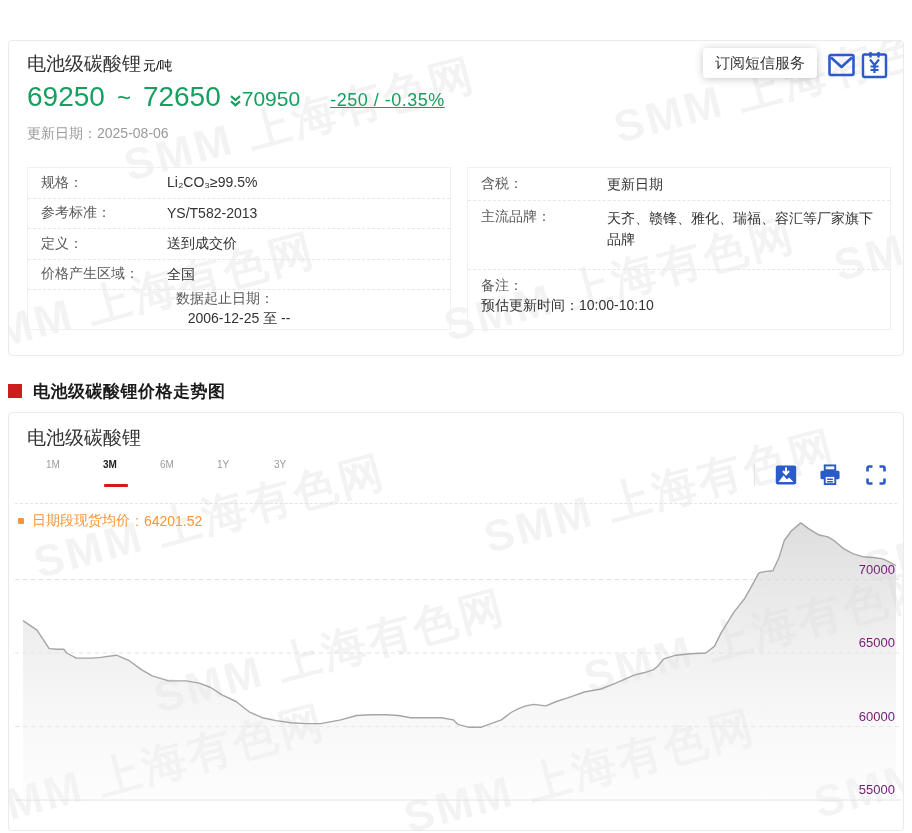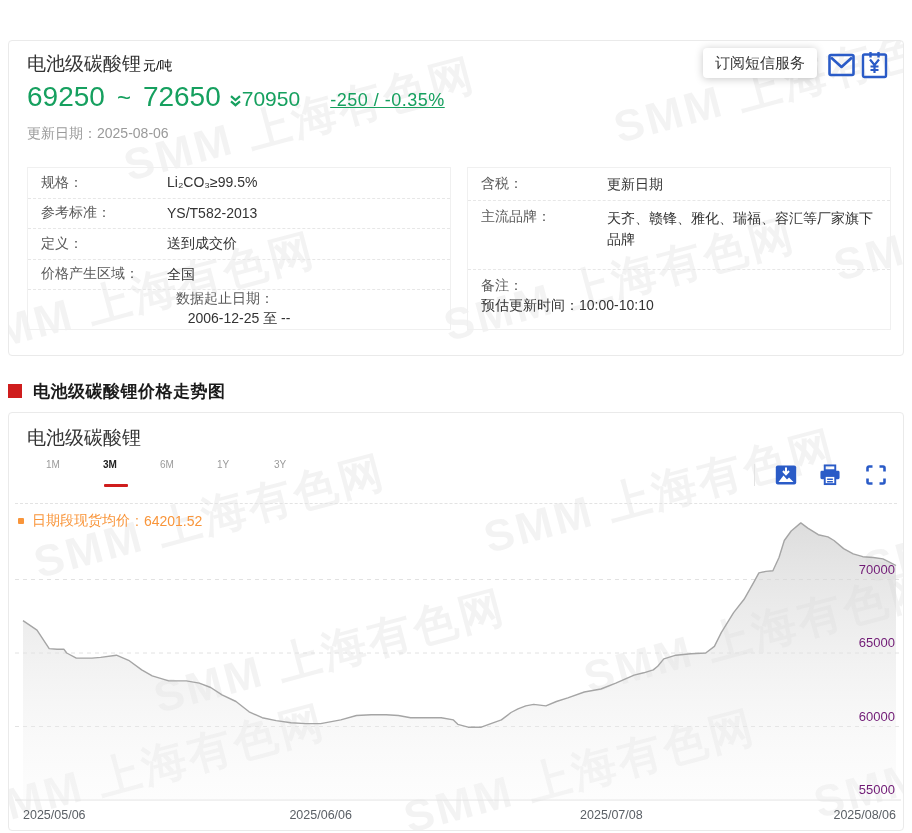--- a/index.html
+++ b/index.html
@@ -253,20 +253,14 @@
           <polygon points="8.0,114.7 22.0,124.2 34.2,142.6 42.0,143.3 49.0,143.3 51.7,147.0 61.3,152.1 77.0,152.1 85.7,151.4 101.4,149.2 113.6,154.3 126.7,163.9 137.2,169.8 153.8,174.9 171.3,174.9 184.3,177.1 195.7,181.5 207.0,188.9 221.0,195.5 234.1,205.8 247.2,211.7 261.2,214.6 276.0,216.8 290.9,217.6 305.7,217.6 325.8,213.9 341.5,209.5 356.3,208.7 371.2,208.7 383.4,209.5 395.6,211.7 411.3,211.7 426.2,211.7 438.4,213.9 442.8,218.3 453.2,221.2 466.3,221.2 475.9,217.6 486.4,213.9 496.0,206.5 503.0,202.9 510.8,199.9 518.7,198.4 530.9,199.9 541.4,195.5 552.8,191.8 569.3,186.0 585.9,183.0 600.8,177.1 619.1,169.1 628.7,166.8 638.3,163.9 642.7,160.2 648.8,152.9 661.0,149.2 675.8,147.7 690.7,147.0 699.4,140.4 706.4,126.4 718.6,106.6 729.1,93.3 738.7,76.4 743.9,66.9 750.9,65.4 757.9,64.7 764.0,51.5 769.3,34.5 776.2,25.0 785.8,16.9 792.8,22.1 803.3,28.7 812.9,30.9 819.0,34.5 828.6,42.6 838.2,47.8 847.8,50.7 858.3,51.5 867.9,52.9 874.0,55.9 881.0,59.5 881,294 8,294" fill="url(#ag)"></polygon>
           <polyline points="8.0,114.7 22.0,124.2 34.2,142.6 42.0,143.3 49.0,143.3 51.7,147.0 61.3,152.1 77.0,152.1 85.7,151.4 101.4,149.2 113.6,154.3 126.7,163.9 137.2,169.8 153.8,174.9 171.3,174.9 184.3,177.1 195.7,181.5 207.0,188.9 221.0,195.5 234.1,205.8 247.2,211.7 261.2,214.6 276.0,216.8 290.9,217.6 305.7,217.6 325.8,213.9 341.5,209.5 356.3,208.7 371.2,208.7 383.4,209.5 395.6,211.7 411.3,211.7 426.2,211.7 438.4,213.9 442.8,218.3 453.2,221.2 466.3,221.2 475.9,217.6 486.4,213.9 496.0,206.5 503.0,202.9 510.8,199.9 518.7,198.4 530.9,199.9 541.4,195.5 552.8,191.8 569.3,186.0 585.9,183.0 600.8,177.1 619.1,169.1 628.7,166.8 638.3,163.9 642.7,160.2 648.8,152.9 661.0,149.2 675.8,147.7 690.7,147.0 699.4,140.4 706.4,126.4 718.6,106.6 729.1,93.3 738.7,76.4 743.9,66.9 750.9,65.4 757.9,64.7 764.0,51.5 769.3,34.5 776.2,25.0 785.8,16.9 792.8,22.1 803.3,28.7 812.9,30.9 819.0,34.5 828.6,42.6 838.2,47.8 847.8,50.7 858.3,51.5 867.9,52.9 874.0,55.9 881.0,59.5" fill="none" stroke="#a5a5a5" stroke-width="1.4" stroke-linejoin="round"></polyline>
         </svg>
       <div id="y-labels">
           <div class="y-tick" style="top: 276px; text-align: right;">55000</div>
           <div class="y-tick" style="top: 202.5px;">60000</div>
           <div class="y-tick" style="top: 129px;">65000</div>
           <div class="y-tick" style="top: 55.5px;">70000</div>
         </div>
     </div>
-    <div class="x-labels" id="x-labels">
-        <div class="x-tick" style="left: 8px; transform: none;">2025/05/06</div>
-        <div class="x-tick" style="left: 305.693px; transform: translateX(-50%);">2025/06/06</div>
-        <div class="x-tick" style="left: 596.402px; transform: translateX(-50%);">2025/07/08</div>
-        <div class="x-tick" style="left: 881px; transform: translateX(-100%);">2025/08/06</div>
-      </div>
   </div>
 </div>
 
 </body></html>

